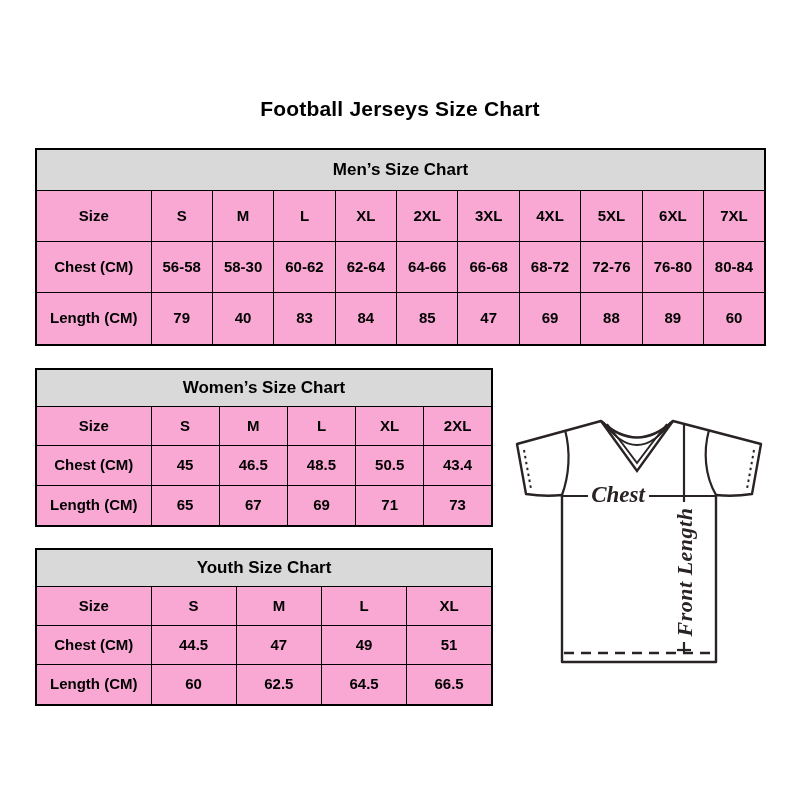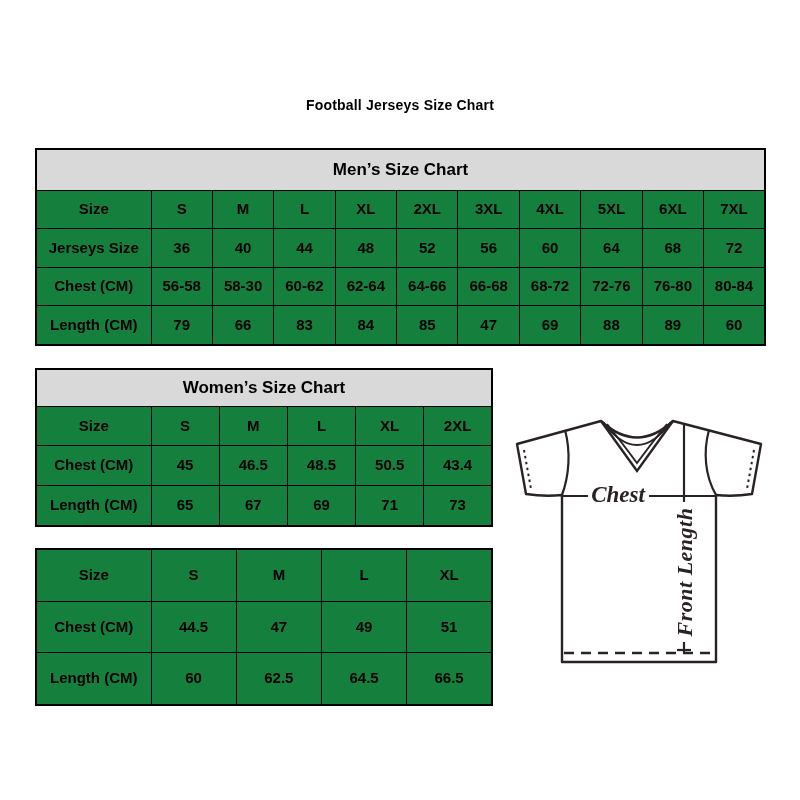--- a/index.html
+++ b/index.html
@@ -2,25 +2,25 @@
 <html><head>
 <meta charset="utf-8">
 <style>
   html,body{margin:0;padding:0;}
   body{
     width:800px;height:800px;background:#ffffff;position:relative;
     font-family:"Liberation Sans",sans-serif;color:#000;overflow:hidden;
   }
   .page-title{
     position:absolute;top:97px;left:0;width:800px;text-align:center;
-    font-size:14px;font-weight:bold;letter-spacing:0.2px;
+    font-size:21px;font-weight:bold;letter-spacing:0.2px;
   }
   table.size-table{
     position:absolute;border-collapse:collapse;table-layout:fixed;
-    background:#15803d;border:2px solid #000;
+    background:#f9a8d4;border:2px solid #000;
   }
   #mens-table{left:35px;top:148px;width:731px;height:198px;}
   #womens-table{left:35px;top:368px;width:458px;height:159px;}
   #youth-table{left:35px;top:548px;width:458px;height:158px;}
   table.size-table td{
     border:1.5px solid #000;text-align:center;vertical-align:middle;
     font-weight:bold;font-size:15px;padding:0 2px;line-height:1.1;
   }
   table.size-table td.table-title{
     background:#d9d9d9;font-size:17px;
@@ -67,49 +67,36 @@
         <td>L</td>
         <td>XL</td>
         <td>2XL</td>
         <td>3XL</td>
         <td>4XL</td>
         <td>5XL</td>
         <td>6XL</td>
         <td>7XL</td>
       </tr>
       <tr>
-        <td>Jerseys Size</td>
-        <td>36</td>
-        <td>40</td>
-        <td>44</td>
-        <td>48</td>
-        <td>52</td>
-        <td>56</td>
-        <td>60</td>
-        <td>64</td>
-        <td>68</td>
-        <td>72</td>
-      </tr>
-      <tr>
         <td>Chest (CM)</td>
         <td>56-58</td>
         <td>58-30</td>
         <td>60-62</td>
         <td>62-64</td>
         <td>64-66</td>
         <td>66-68</td>
         <td>68-72</td>
         <td>72-76</td>
         <td>76-80</td>
         <td>80-84</td>
       </tr>
       <tr>
         <td>Length (CM)</td>
         <td>79</td>
-        <td>66</td>
+        <td>40</td>
         <td>83</td>
         <td>84</td>
         <td>85</td>
         <td>47</td>
         <td>69</td>
         <td>88</td>
         <td>89</td>
         <td>60</td>
       </tr>
     </tbody>
@@ -157,20 +144,23 @@
 
 <table class="size-table" id="youth-table">
     <colgroup>
       <col style="width: 115px;">
       <col>
       <col>
       <col>
       <col>
     </colgroup>
   <tbody>
+    <tr>
+      <td class="table-title" colspan="5">Youth Size Chart</td>
+    </tr>
   <tr>
         <td>Size</td>
         <td>S</td>
         <td>M</td>
         <td>L</td>
         <td>XL</td>
       </tr>
       <tr>
         <td>Chest (CM)</td>
         <td>44.5</td>

